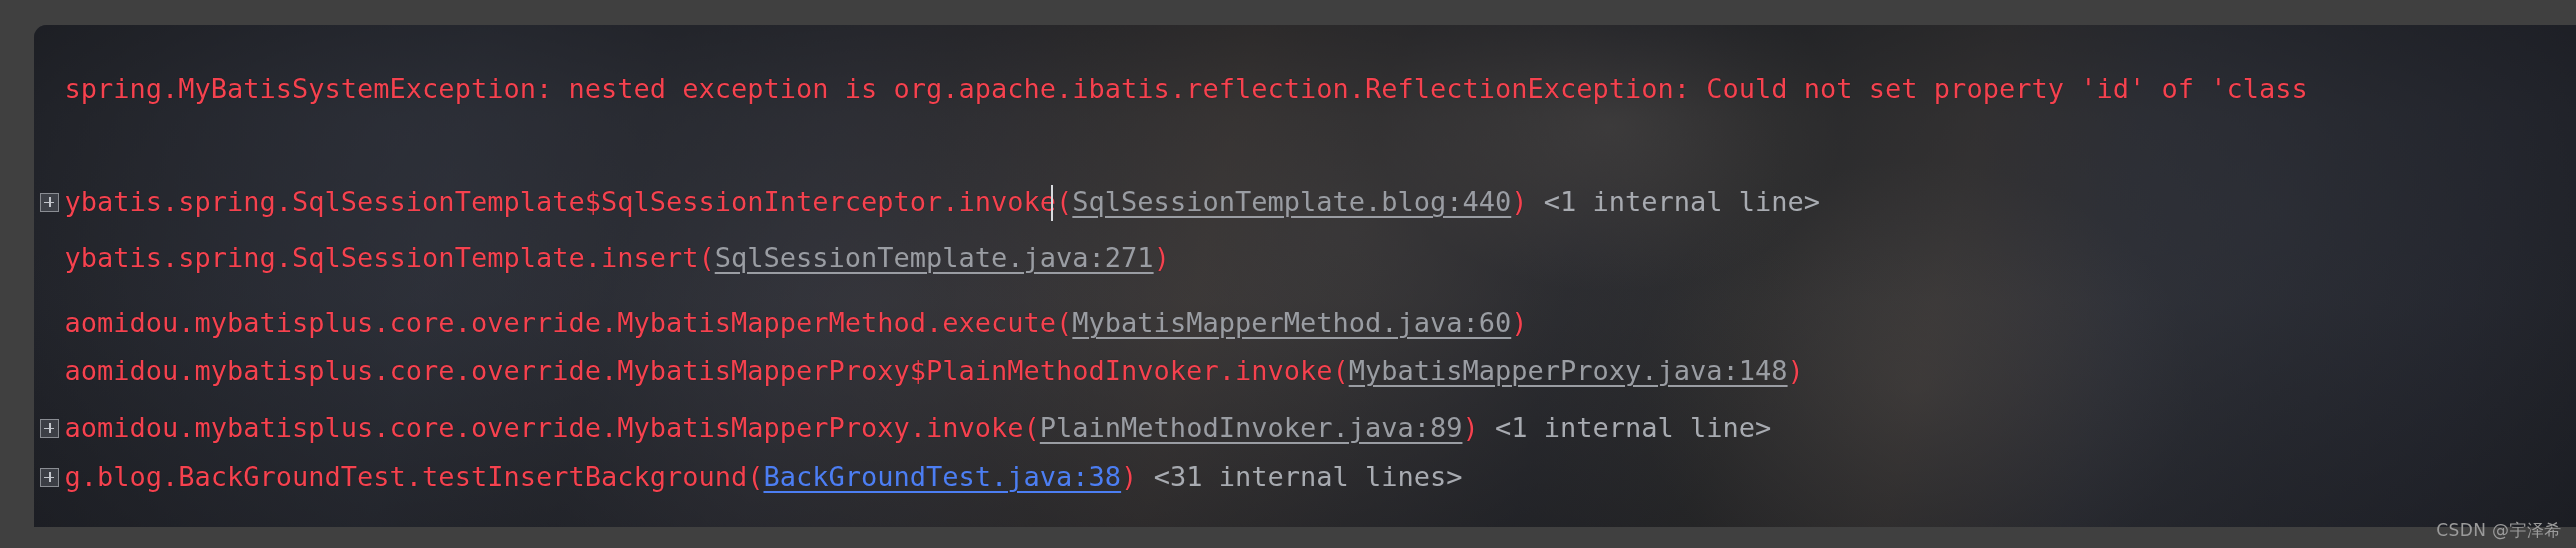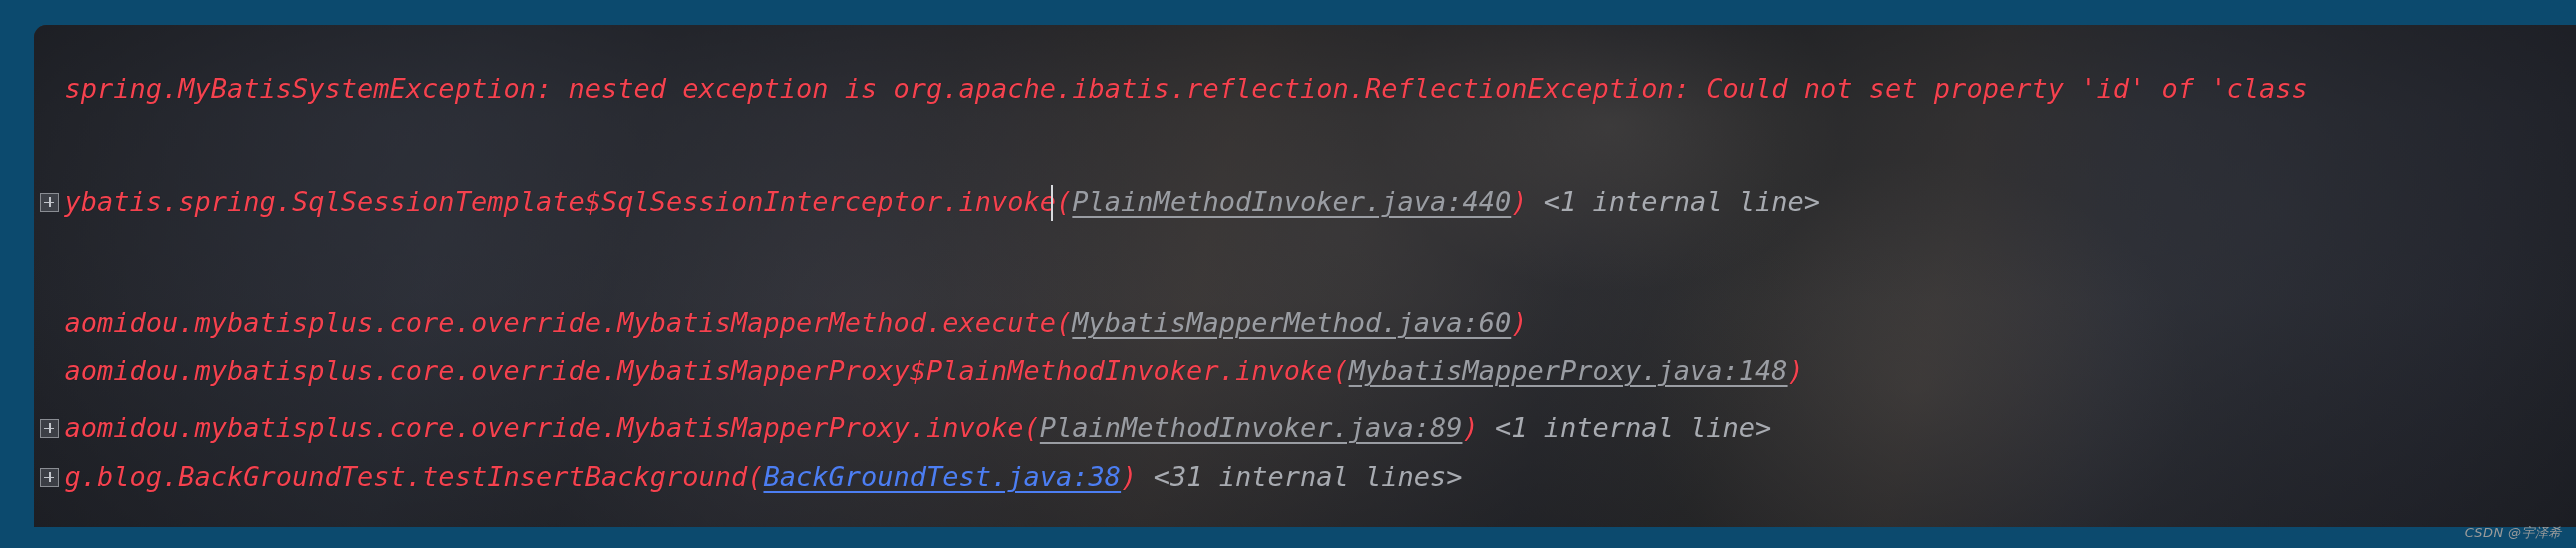--- a/index.html
+++ b/index.html
@@ -13,23 +13,22 @@
 
   body {
     font-family: "DejaVu Sans Mono", "Liberation Mono", monospace;
   }
 
   
   #screenshot {
     position: relative;
     width: 2576px;
     height: 549px;
-    background: #0c4a6e;
+    background: #404040;
     overflow: hidden;
-    font-style: italic;
   }
 
   
   #console-panel {
     position: absolute;
     left: 34px;
     top: 25px;
     width: 2542px;
     height: 502px;
     border-radius: 12.5px 0 0 0;
@@ -169,39 +168,40 @@
     height: 36px;
     background: #d8dade;
   }
 
   
   #watermark {
     position: absolute;
     right: 14.3px;
     bottom: 7.2px;
     font-family: "DejaVu Sans", "Liberation Sans", sans-serif;
-    font-size: 13px;
+    font-size: 17px;
     color: #9b9b9b;
     letter-spacing: 0.4px;
     white-space: pre;
   }
 </style>
 </head>
 <body>
 
 <div id="screenshot">
 
   <div id="console-panel">
     <div id="console-wallpaper"></div>
     <div id="console-scrim"></div>
     <div id="console-seams"></div>
 
     <div id="stacktrace">
         <div class="trace-line" style="top: 36px;"><div class="gutter"></div><div class="line-text"><span class="tok-error">spring.MyBatisSystemException: nested exception is org.apache.ibatis.reflection.ReflectionException: Could not set property 'id' of 'class</span></div></div>
-        <div class="trace-line" style="top: 149px;"><div class="gutter"><span class="fold-marker"></span></div><div class="line-text"><span class="tok-error">ybatis.spring.SqlSessionTemplate$SqlSessionInterceptor.invoke(</span><span class="tok-link-dim">PlainMethodInvoker.java:440</span><span class="tok-error">)</span><span class="tok-muted"> &lt;1 internal line&gt;</span></div></div>
+        <div class="trace-line" style="top: 149px;"><div class="gutter"><span class="fold-marker"></span></div><div class="line-text"><span class="tok-error">ybatis.spring.SqlSessionTemplate$SqlSessionInterceptor.invoke(</span><span class="tok-link-dim">SqlSessionTemplate.blog:440</span><span class="tok-error">)</span><span class="tok-muted"> &lt;1 internal line&gt;</span></div></div>
+        <div class="trace-line" style="top: 205px;"><div class="gutter"></div><div class="line-text"><span class="tok-error">ybatis.spring.SqlSessionTemplate.insert(</span><span class="tok-link-dim">SqlSessionTemplate.java:271</span><span class="tok-error">)</span></div></div>
         <div class="trace-line" style="top: 270px;"><div class="gutter"></div><div class="line-text"><span class="tok-error">aomidou.mybatisplus.core.override.MybatisMapperMethod.execute(</span><span class="tok-link-dim">MybatisMapperMethod.java:60</span><span class="tok-error">)</span></div></div>
         <div class="trace-line" style="top: 318px;"><div class="gutter"></div><div class="line-text"><span class="tok-error">aomidou.mybatisplus.core.override.MybatisMapperProxy$PlainMethodInvoker.invoke(</span><span class="tok-link-dim">MybatisMapperProxy.java:148</span><span class="tok-error">)</span></div></div>
         <div class="trace-line" style="top: 375px;"><div class="gutter"><span class="fold-marker"></span></div><div class="line-text"><span class="tok-error">aomidou.mybatisplus.core.override.MybatisMapperProxy.invoke(</span><span class="tok-link-dim">PlainMethodInvoker.java:89</span><span class="tok-error">)</span><span class="tok-muted"> &lt;1 internal line&gt;</span></div></div>
         <div class="trace-line" style="top: 424px;"><div class="gutter"><span class="fold-marker"></span></div><div class="line-text"><span class="tok-error">g.blog.BackGroundTest.testInsertBackground(</span><span class="tok-link-blue">BackGroundTest.java:38</span><span class="tok-error">)</span><span class="tok-muted"> &lt;31 internal lines&gt;</span></div></div>
       </div>
 
     <div id="text-caret" style="left: 1017px; top: 160px;"></div>
   </div>
 
   <div id="watermark">CSDN @宇泽希</div>

